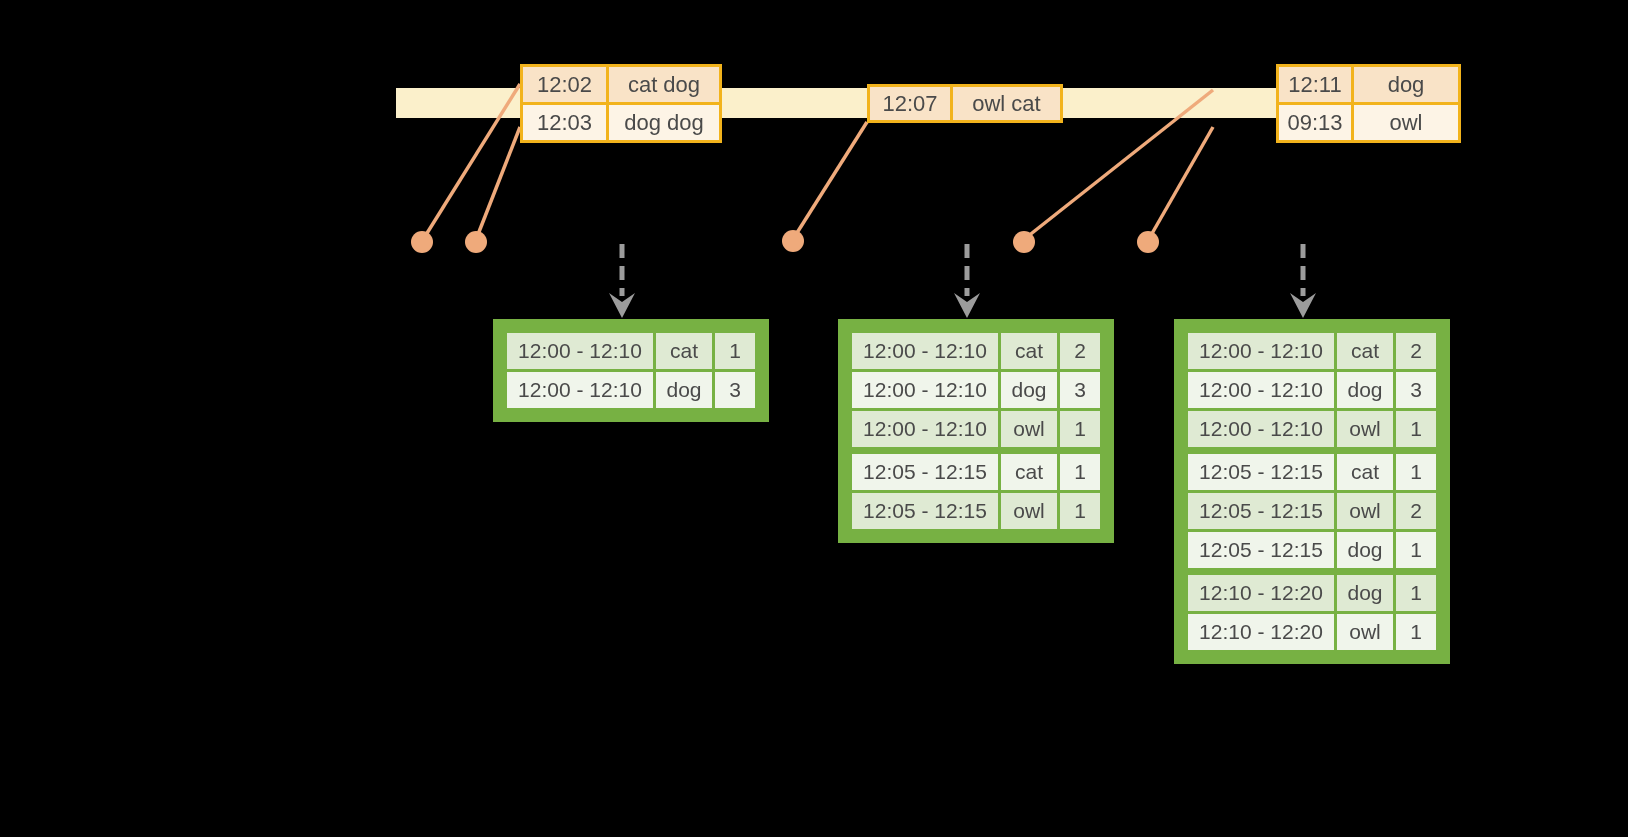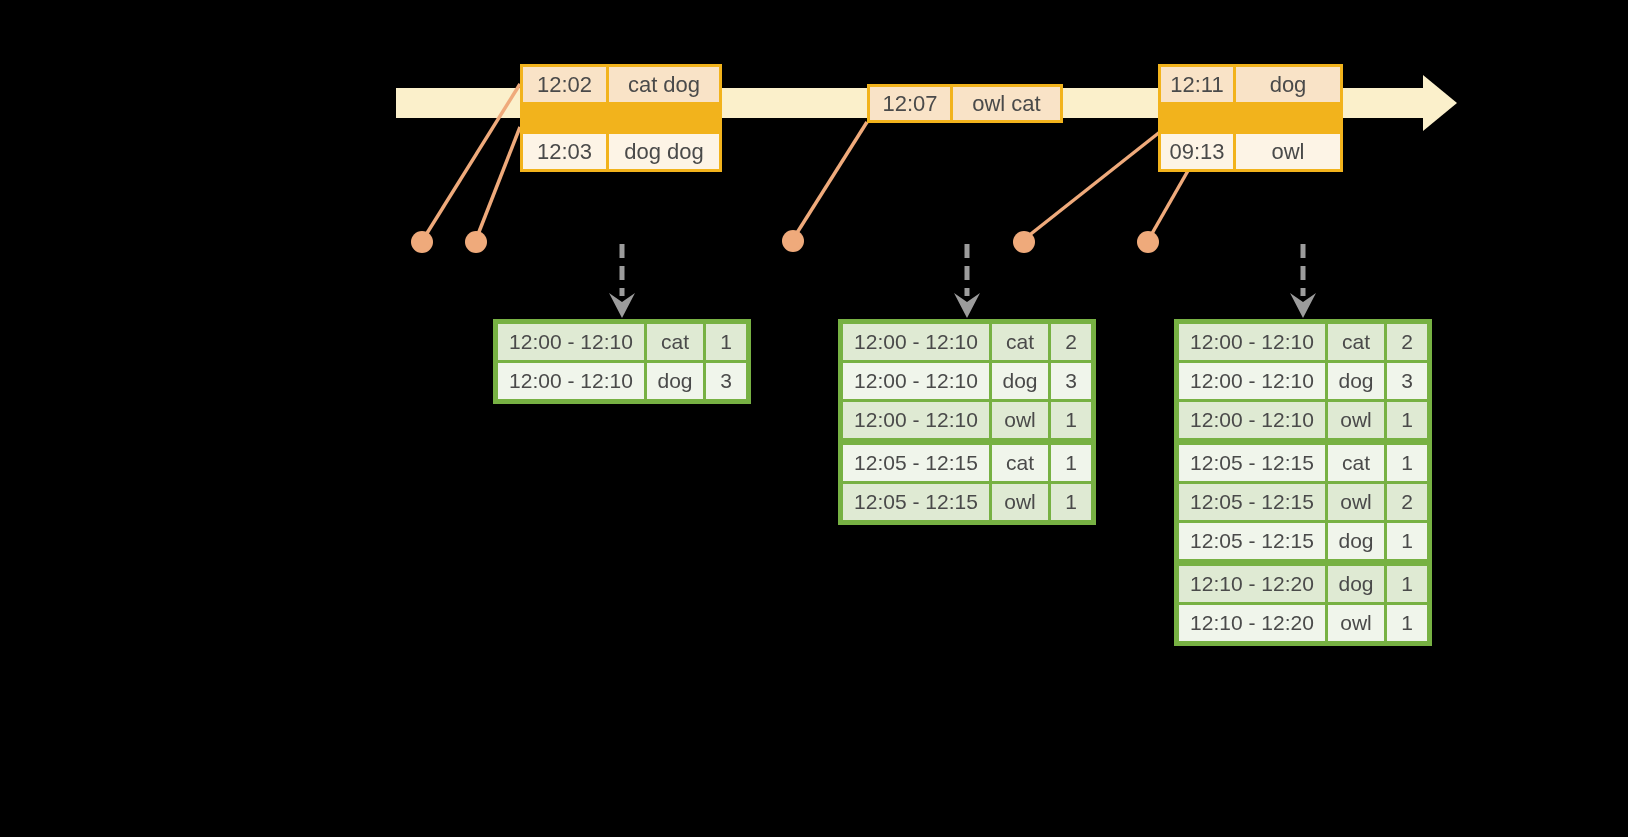--- a/index.html
+++ b/index.html
@@ -14,27 +14,27 @@
   
   .overlay{position:absolute;left:0;top:0;}
   .connector{stroke:var(--connector);stroke-width:3.5px;}
   .dot{fill:var(--connector);}
   .trigger-line{stroke:var(--trigger);stroke-width:5px;}
   .trigger-head{fill:var(--trigger);}
   
   .etable{position:absolute;display:grid;gap:3px;padding:3px;background:var(--event-border);}
   .ecell{display:flex;align-items:center;justify-content:center;height:35px;
     background:var(--event-row-a);font-size:22px;}
-  .ecell.alt{background:var(--event-row-b);margin-top:29px;}
+  .ecell.alt{background:var(--event-row-b);}
   .etable.t1{left:520px;top:64px;grid-template-columns:83px 110px;}
   .etable.t2{left:867px;top:84px;grid-template-columns:80px 107px;}
   .etable.t2 .ecell{height:33px;}
-  .etable.t3{left:1158px;top:64px;grid-template-columns:72px 104px;text-align:center;}
+  .etable.t3{left:1276px;top:64px;grid-template-columns:72px 104px;text-align:center;}
   
-  .rtable{position:absolute;top:319px;display:grid;gap:3px;padding:5px;
+  .rtable{position:absolute;top:319px;display:grid;gap:3px;padding:14px;
     background:var(--result-border);grid-template-columns:146px 56px 40px;}
   .rcell{display:flex;align-items:center;justify-content:center;height:36px;
     background:var(--result-row-a);font-size:21px;box-sizing:border-box;}
   .rcell.alt{background:var(--result-row-b);}
   .rcell.grp{height:40px;border-top:4px solid var(--result-border);}
   .rtable.r1{left:493px;}
   .rtable.r2{left:838px;}
   .rtable.r3{left:1174px;}
 </style>
 </head>

